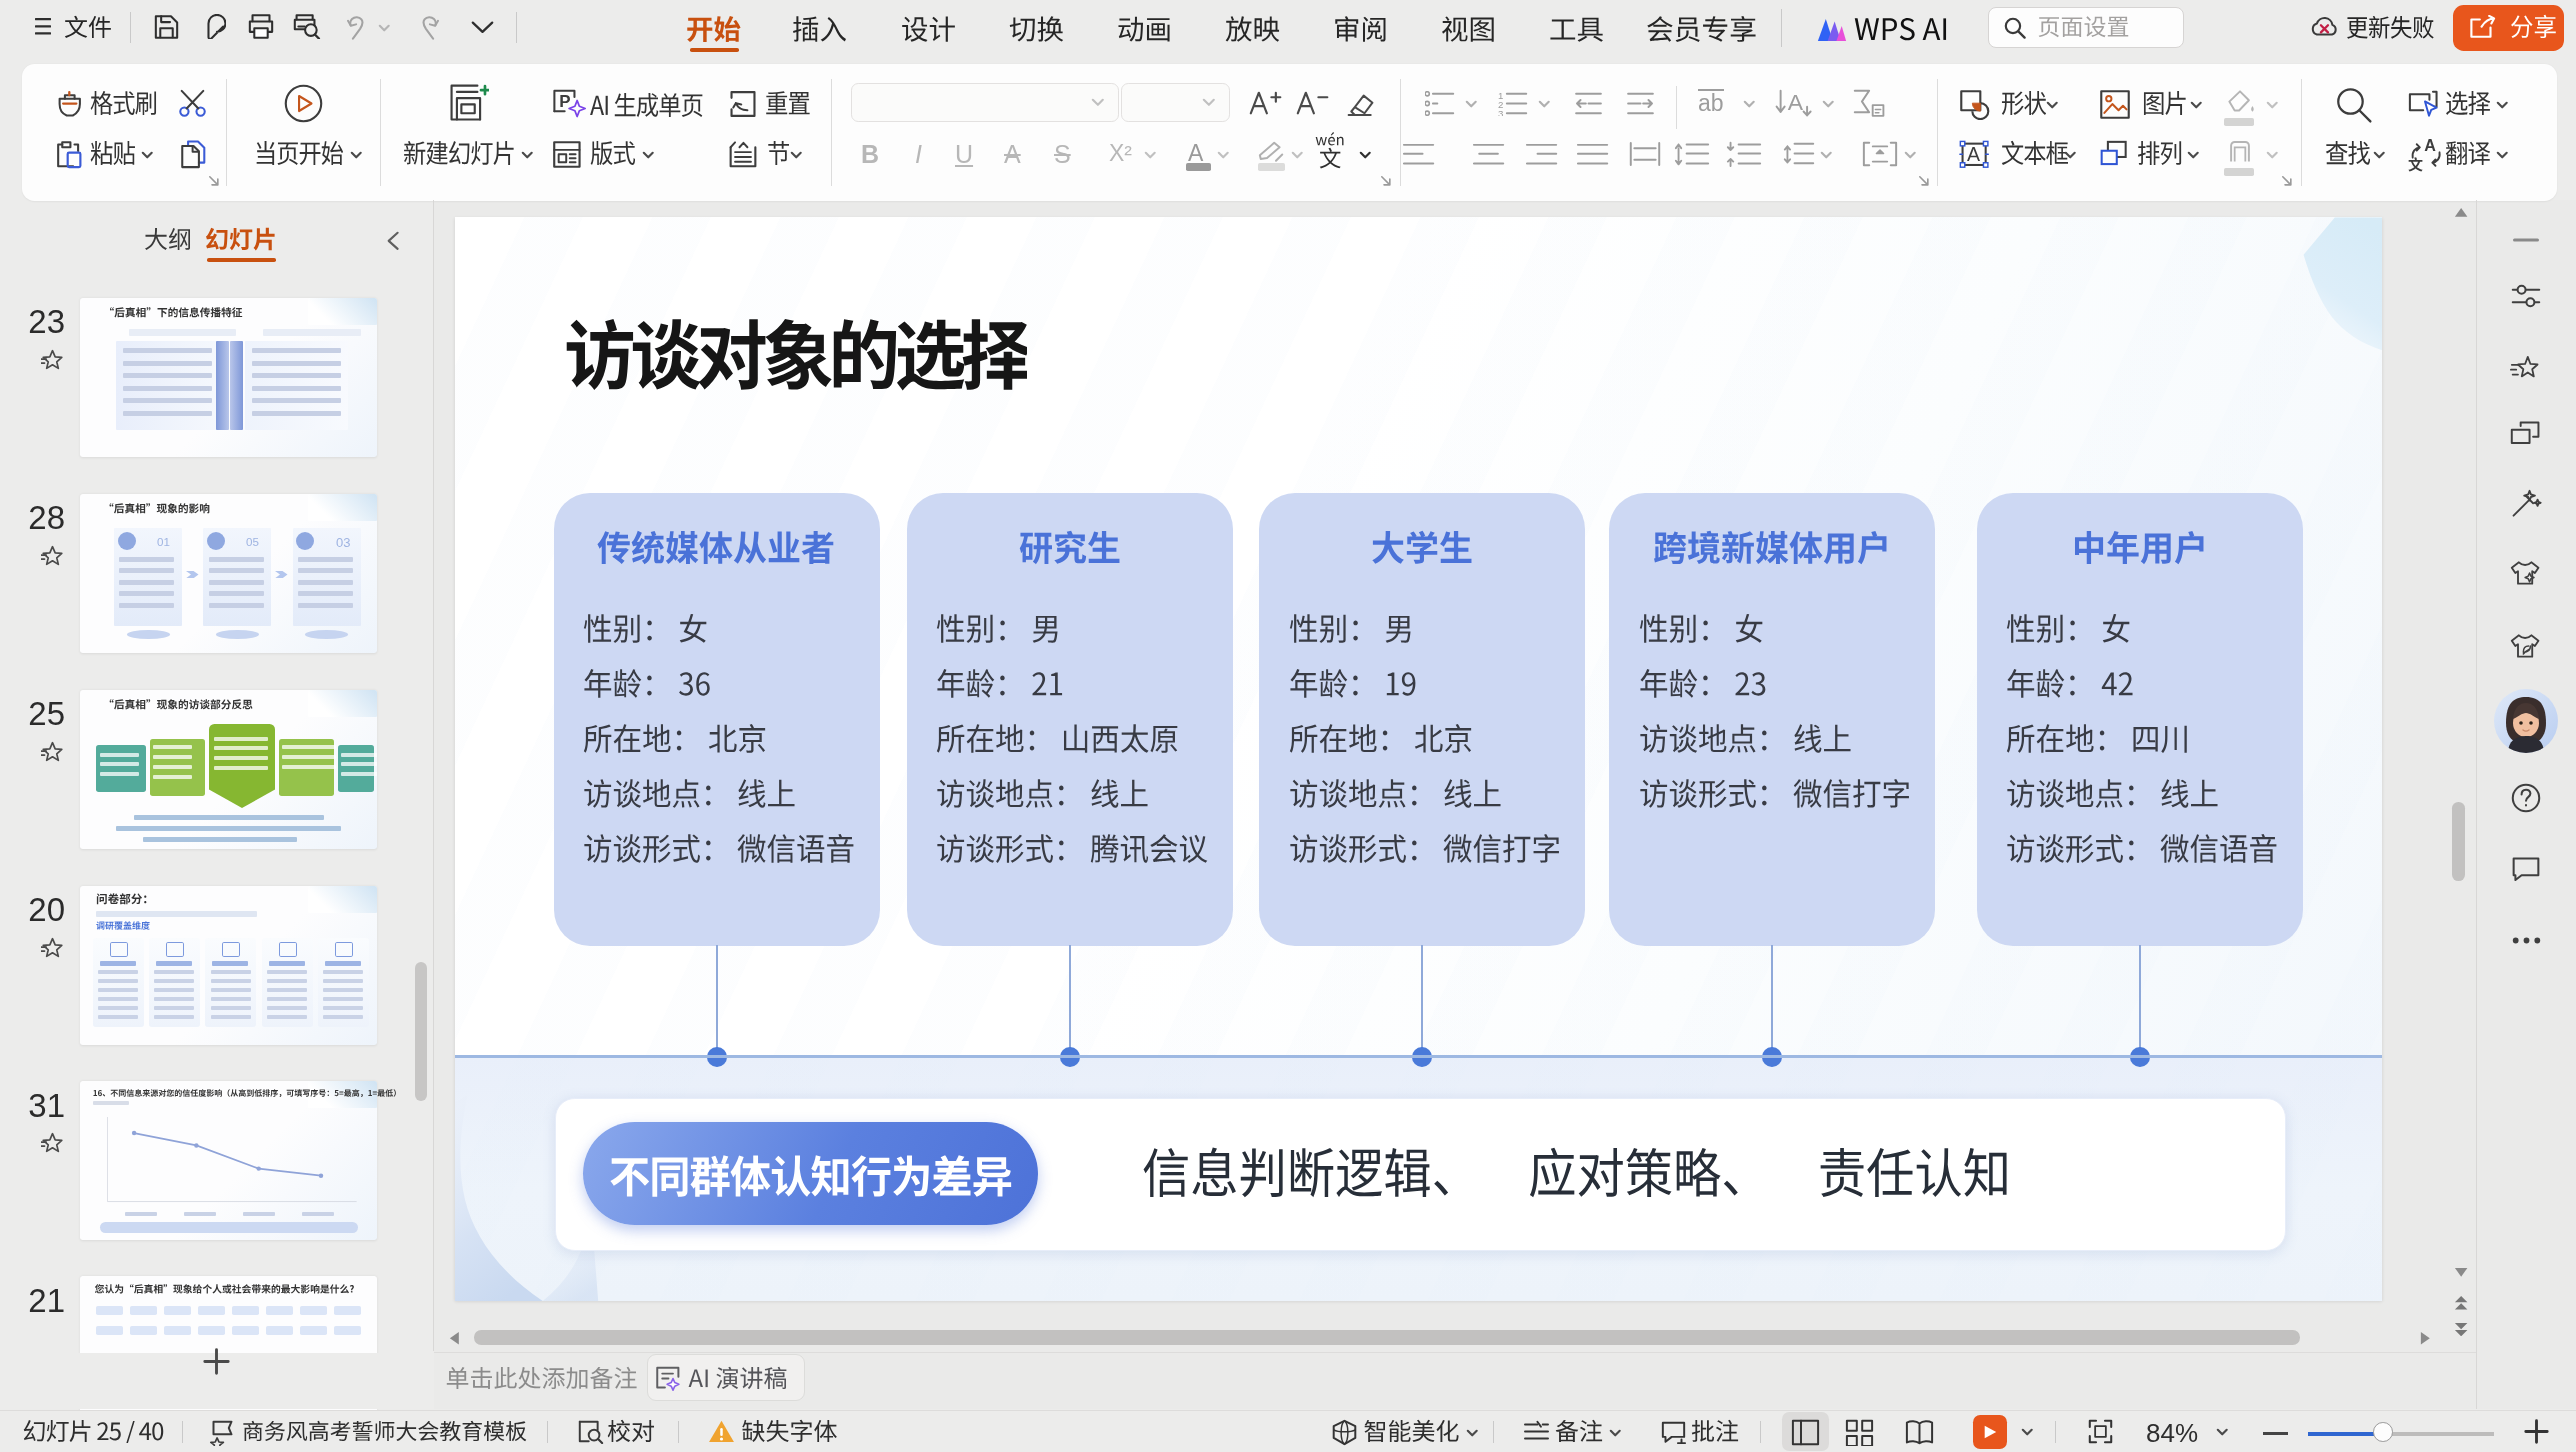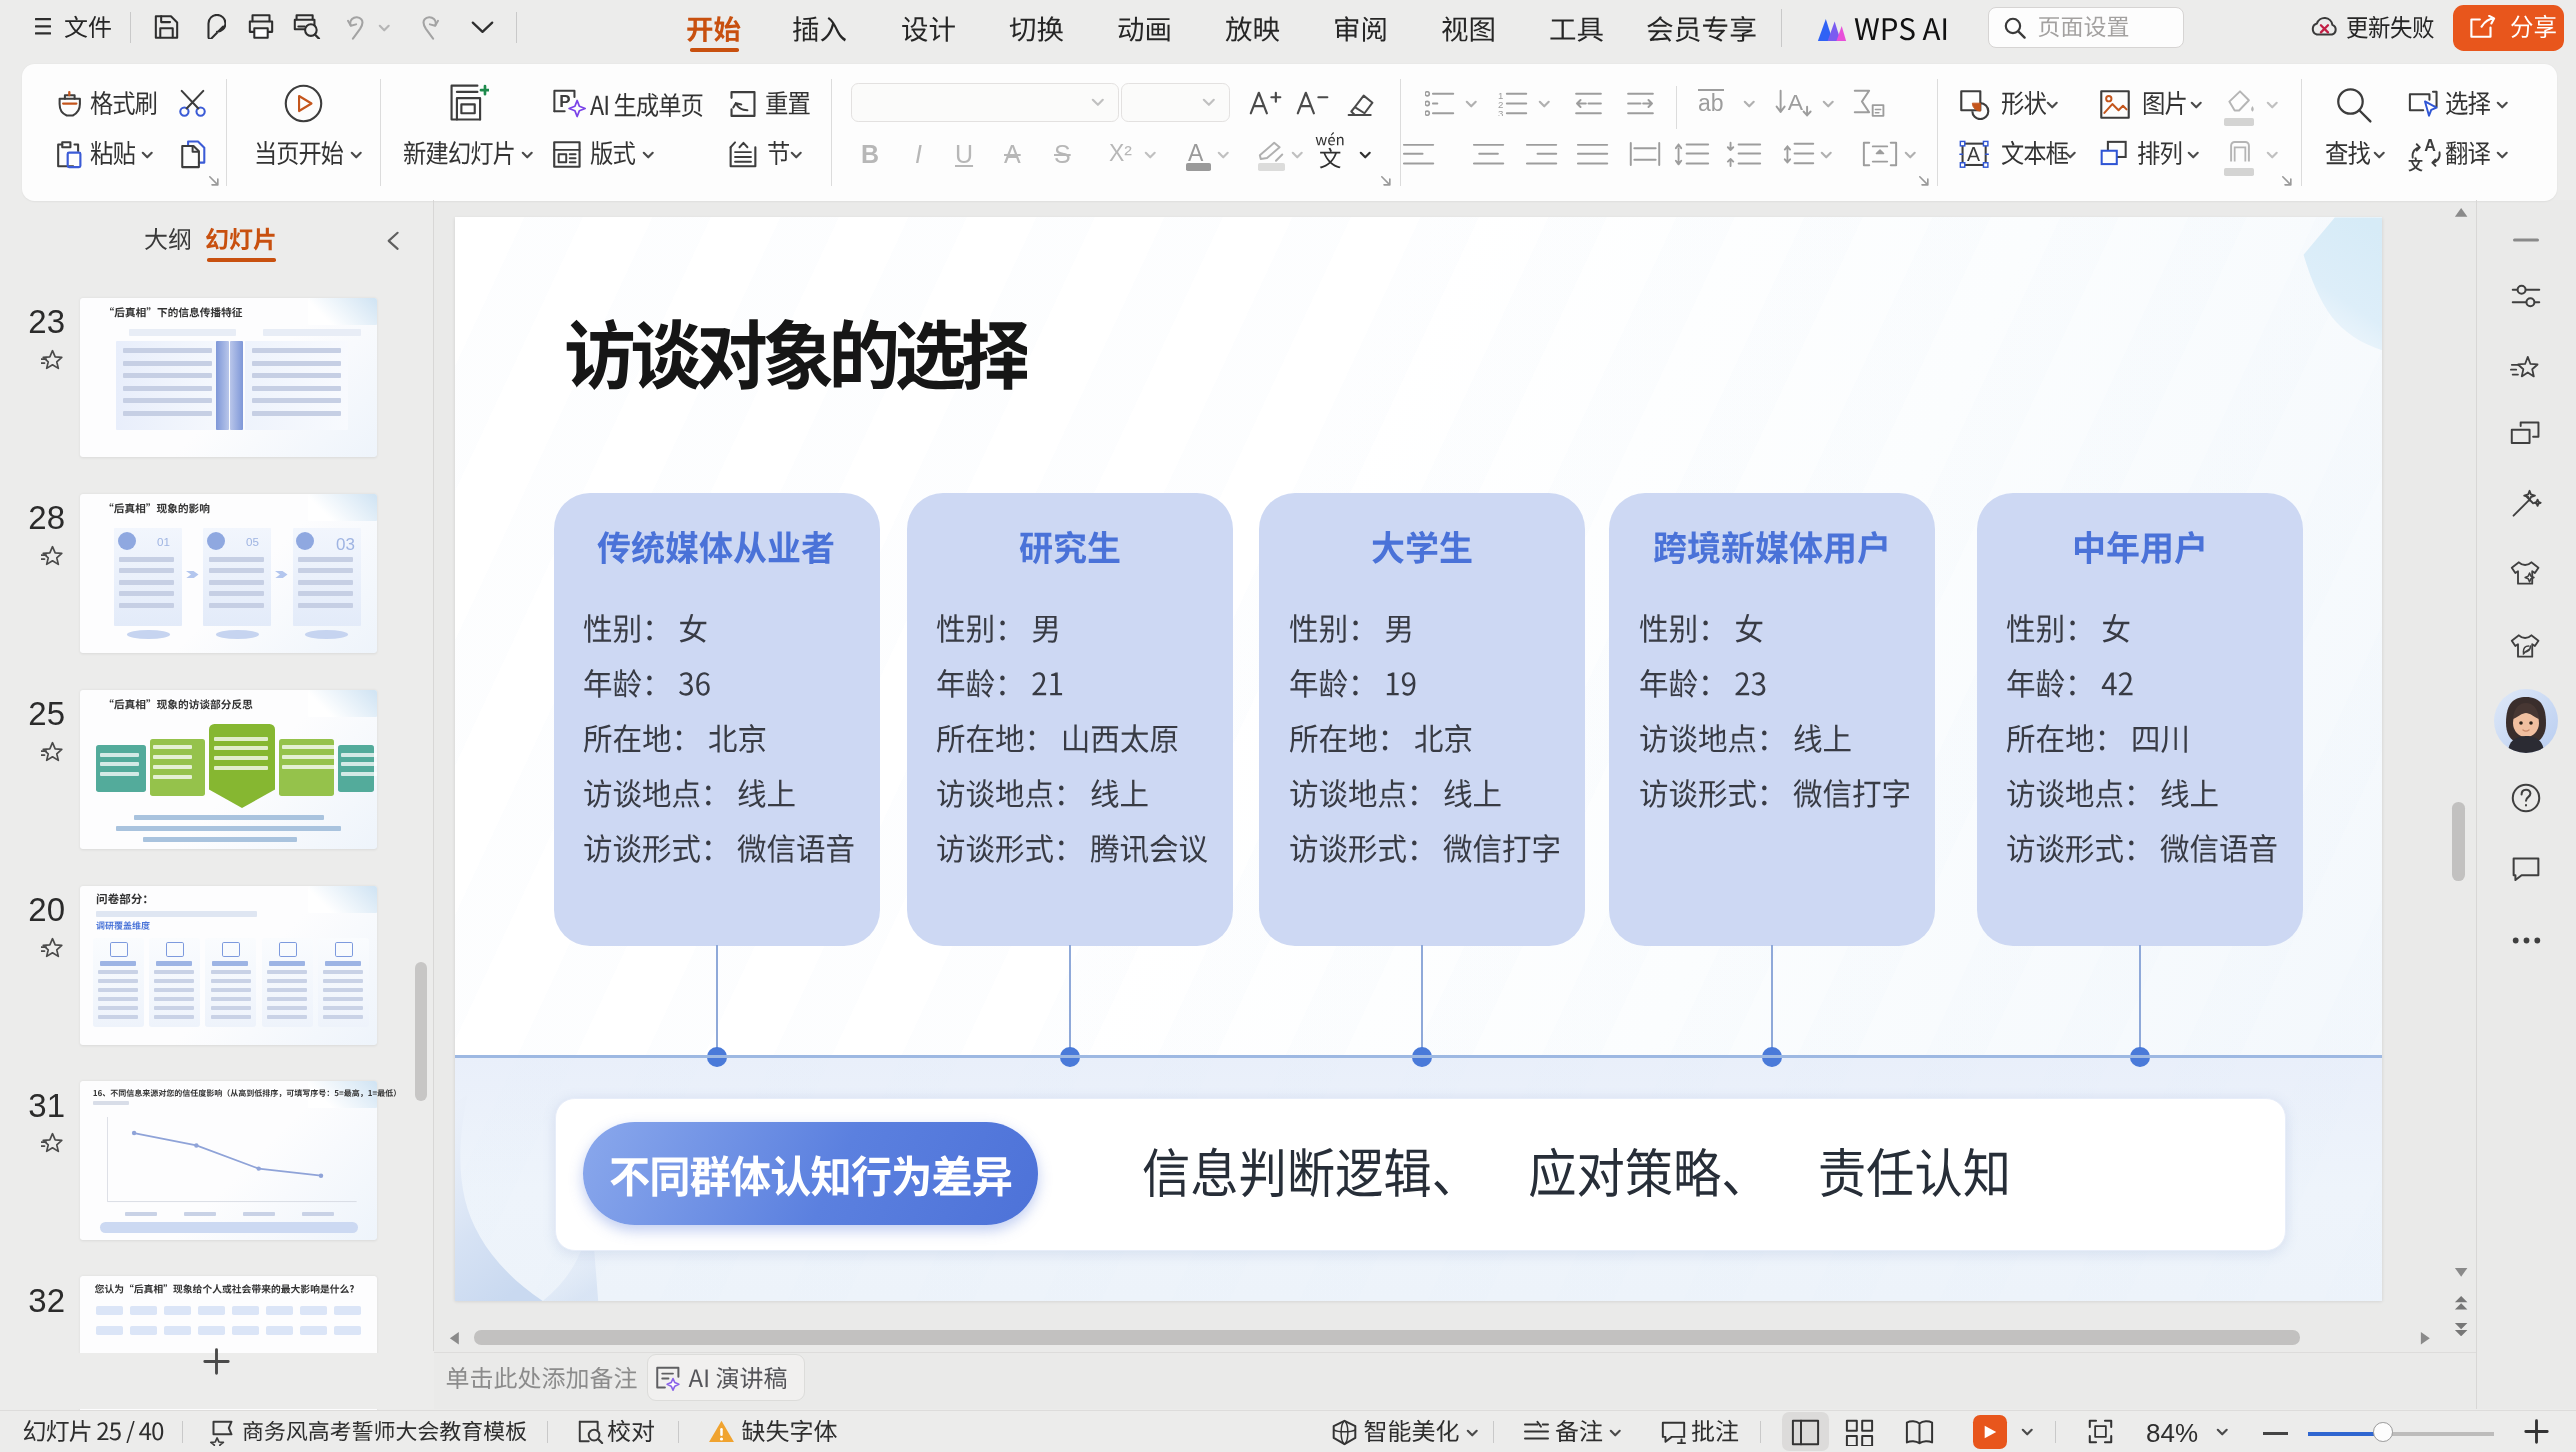--- a/index.html
+++ b/index.html
@@ -902,21 +902,21 @@
     <path d="M13 2 L16 9 L23.5 9.6 L17.8 14.6 L19.6 22 L13 18 L6.4 22 L8.2 14.6 L2.5 9.6 L10 9 Z" fill="#ececeb" stroke="#4a4a4a" stroke-width="1.9" stroke-linecap="round" stroke-linejoin="round"></path>
     <path d="M0 11.5 H6 M-2 16 H4" fill="none" stroke="#4a4a4a" stroke-width="1.9" stroke-linecap="round" stroke-linejoin="round"></path>
   </svg>
 <div style="position:absolute;left:80px;top:886px;width:297px;height:159px;background:#fff;border-radius:2.7px;border:0.9px solid #d2d1d0;box-sizing:border-box;box-shadow:0 0.9px 2.7px rgba(0,0,0,.08);overflow:hidden;"></div>
 <div style="position:absolute;left:18px;top:1087px;width:47px;text-align:right;font-size:33px;color:#2b2b2b;font-family:'Liberation Sans',sans-serif">31</div>
 <svg style="position:absolute;left:41px;top:1131px" width="23" height="23" viewBox="0 0 26 24">
     <path d="M13 2 L16 9 L23.5 9.6 L17.8 14.6 L19.6 22 L13 18 L6.4 22 L8.2 14.6 L2.5 9.6 L10 9 Z" fill="#ececeb" stroke="#4a4a4a" stroke-width="1.9" stroke-linecap="round" stroke-linejoin="round"></path>
     <path d="M0 11.5 H6 M-2 16 H4" fill="none" stroke="#4a4a4a" stroke-width="1.9" stroke-linecap="round" stroke-linejoin="round"></path>
   </svg>
 <div style="position:absolute;left:80px;top:1081px;width:297px;height:159px;background:#fff;border-radius:2.7px;border:0.9px solid #d2d1d0;box-sizing:border-box;box-shadow:0 0.9px 2.7px rgba(0,0,0,.08);overflow:hidden;"></div>
-<div style="position:absolute;left:18px;top:1282px;width:47px;text-align:right;font-size:33px;color:#2b2b2b;font-family:'Liberation Sans',sans-serif">32</div>
+<div style="position:absolute;left:18px;top:1282px;width:47px;text-align:right;font-size:33px;color:#2b2b2b;font-family:'Liberation Sans',sans-serif">21</div>
 <div style="position:absolute;left:80px;top:1276px;width:297px;height:159px;background:#fff;border-radius:2.7px;border:0.9px solid #d2d1d0;box-sizing:border-box;box-shadow:0 0.9px 2.7px rgba(0,0,0,.08);overflow:hidden;"></div>
 <div style="position:absolute;left:80px;top:298px;width:297px;height:159px;border-radius:2.7px;overflow:hidden">
     <div style="position:absolute;left:0px;top:0px;width:297px;height:159px;background:linear-gradient(135deg,#fdfdfe 55%,#eef4fb 100%);border-radius:0.9px"></div>
     <div style="position:absolute;left:228px;top:0px;width:69px;height:27px;background:linear-gradient(225deg,#cfe3f3,#ffffff 75%);border-radius:0.9px"></div>
     <div style="position:absolute;left:49px;top:31px;width:107px;height:7.2px;background:#e8edf6;border-radius:0.9px"></div>
     <div style="position:absolute;left:183px;top:31px;width:98px;height:7.2px;background:#e8edf6;border-radius:0.9px"></div>
     <div style="position:absolute;left:36px;top:43px;width:103px;height:89px;background:linear-gradient(90deg,#e8eefb,#f5f8fd);border-radius:0.9px"></div>
     <div style="position:absolute;left:165px;top:43px;width:103px;height:89px;background:linear-gradient(90deg,#eef3fc,#f8fafe);border-radius:0.9px"></div>
     <div style="position:absolute;left:136px;top:43px;width:12.5px;height:89px;background:linear-gradient(90deg,#7e97d8,#b9c6ea);border-radius:0.9px"></div>
     <div style="position:absolute;left:150px;top:43px;width:12.5px;height:89px;background:linear-gradient(90deg,#b9c6ea,#7e97d8);border-radius:0.9px"></div>
@@ -951,21 +951,21 @@
     <div style="position:absolute;left:166px;top:41px;font-size:11.6px;color:#9fb4e2">05</div>
     <div style="position:absolute;left:129px;top:63px;width:55px;height:4.5px;background:#c6cfe4;border-radius:0.9px"></div>
     <div style="position:absolute;left:129px;top:74px;width:55px;height:4.5px;background:#c6cfe4;border-radius:0.9px"></div>
     <div style="position:absolute;left:129px;top:86px;width:55px;height:4.5px;background:#c6cfe4;border-radius:0.9px"></div>
     <div style="position:absolute;left:129px;top:97px;width:55px;height:4.5px;background:#c6cfe4;border-radius:0.9px"></div>
     <div style="position:absolute;left:129px;top:109px;width:55px;height:4.5px;background:#c6cfe4;border-radius:0.9px"></div>
     <div style="position:absolute;left:136px;top:136px;width:43px;height:9px;border-radius:50%;background:#c6d4f0"></div>
     <div style="position:absolute;left:195px;top:77px;width:12.5px;height:7.2px;background:#b3c6ee;clip-path:polygon(0 0,60% 0,100% 50%,60% 100%,0 100%,40% 50%)"></div>
     <div style="position:absolute;left:213px;top:34px;width:68px;height:98px;background:linear-gradient(180deg,#f2f6fd,#e3ebf9);border-radius:0.9px"></div>
     <div style="position:absolute;left:216px;top:38px;width:18px;height:18px;border-radius:50%;background:#8fa8e0"></div>
-    <div style="position:absolute;left:256px;top:41px;font-size:17px;color:#9fb4e2">03</div>
+    <div style="position:absolute;left:256px;top:41px;font-size:13px;color:#9fb4e2">03</div>
     <div style="position:absolute;left:218px;top:63px;width:55px;height:4.5px;background:#c6cfe4;border-radius:0.9px"></div>
     <div style="position:absolute;left:218px;top:74px;width:55px;height:4.5px;background:#c6cfe4;border-radius:0.9px"></div>
     <div style="position:absolute;left:218px;top:86px;width:55px;height:4.5px;background:#c6cfe4;border-radius:0.9px"></div>
     <div style="position:absolute;left:218px;top:97px;width:55px;height:4.5px;background:#c6cfe4;border-radius:0.9px"></div>
     <div style="position:absolute;left:218px;top:109px;width:55px;height:4.5px;background:#c6cfe4;border-radius:0.9px"></div>
     <div style="position:absolute;left:225px;top:136px;width:43px;height:9px;border-radius:50%;background:#c6d4f0"></div>
   </div>
 <div style="position:absolute;left:80px;top:690px;width:297px;height:159px;border-radius:2.7px;overflow:hidden">
     <div style="position:absolute;left:0px;top:0px;width:297px;height:159px;background:linear-gradient(135deg,#fdfdfe 55%,#eef4fb 100%);border-radius:0.9px"></div>
     <div style="position:absolute;left:228px;top:0px;width:69px;height:27px;background:linear-gradient(225deg,#cfe3f3,#ffffff 75%);border-radius:0.9px"></div>

